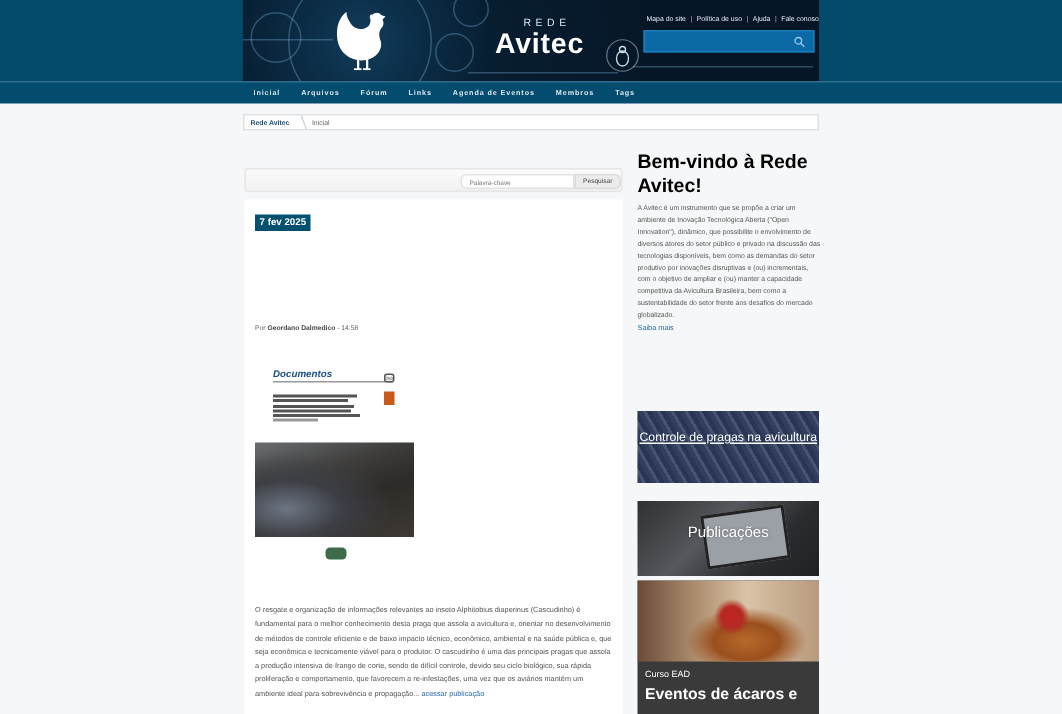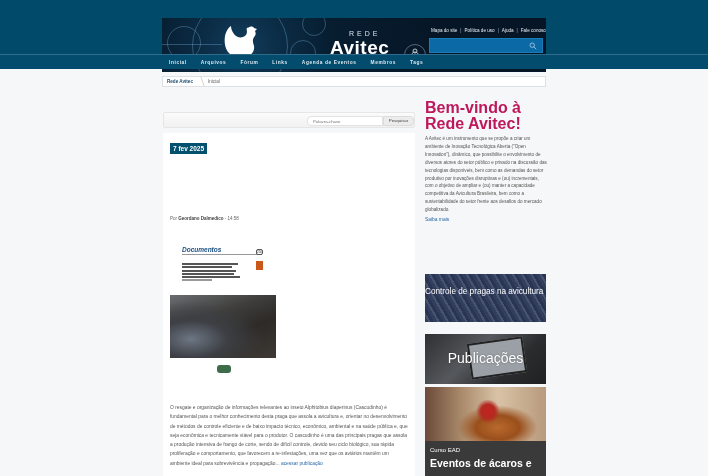--- a/index.html
+++ b/index.html
@@ -1,21 +1,21 @@
 <!DOCTYPE html>
 <html><head>
 <meta charset="utf-8">
 <style>
   * { box-sizing: border-box; margin: 0; padding: 0; }
   html, body { width: 708px; height: 476px; overflow: hidden; }
   body { background: #f6f7f8; font-family: "Liberation Sans", sans-serif; color: #333; position: relative; }
 
   
   .top-band { position: absolute; left: 0; top: 0; width: 708px; height: 54px; background: #024a6a; }
-  .banner { position: absolute; left: 162px; top: 18px; width: 384px; height: 54px;
+  .banner { position: absolute; left: 162px; top: 0; width: 384px; height: 54px;
     background: radial-gradient(circle at 80px 28px, #123d5c 0, #0b2c45 40px, #071d30 90px, #061626 200px);
     overflow: hidden; }
   .banner .ring { position: absolute; border: 1px solid rgba(120,180,220,0.35); border-radius: 50%; }
   .banner .line { position: absolute; height: 1px; background: rgba(120,180,220,0.35); }
   .hen { position: absolute; left: 56px; top: 6px; width: 44px; height: 42px; }
   .logo-rede { position: absolute; left: 187px; top: 12px; font-size: 7px; letter-spacing: 3px; color: #d8e4ee; }
   .logo-avitec { position: absolute; left: 168px; top: 19px; font-size: 19px; font-weight: bold; color: #fff; letter-spacing: 0.5px; }
   .bug-icon { position: absolute; left: 242px; top: 24px; width: 22px; height: 26px; }
   .toplinks { position: absolute; left: 269px; top: 10px; font-size: 4.6px; color: #e6eef5; white-space: nowrap; }
   .toplinks span.sep { margin: 0 3px; color: #9fb6c8; }
@@ -52,32 +52,32 @@
   .thumb-lines div { height: 2px; background: #555; margin-bottom: 1.3px; }
   .thumb-photo { position: absolute; left: 0; top: 54px; width: 106px; height: 63px;
     background: radial-gradient(ellipse at 20% 70%, #6d7684 0, #3d3f44 30%, transparent 60%),
                 linear-gradient(160deg, #6a6d71 0%, #3f3e3c 35%, #2d2a27 60%, #3e3934 100%); }
   .thumb-logo { position: absolute; left: 47px; top: 124px; width: 14px; height: 8px; background: #3c6c4a; border-radius: 3px; }
 
   .post-excerpt { position: absolute; left: 7px; top: 270px; width: 240px; font-size: 4.9px; color: #555; line-height: 9.3px; }
   .read-more { color: #2a6aa8; }
 
   
-  .welcome-title { position: absolute; left: 425px; top: 100px; font-size: 16px; font-weight: bold; color: #be185d; line-height: 16px; width: 125px; }
+  .welcome-title { position: absolute; left: 425px; top: 100px; font-size: 13px; font-weight: bold; color: #000000; line-height: 16px; width: 125px; }
   .welcome-text { position: absolute; left: 425px; top: 135px; width: 122px; font-size: 4.6px; color: #555; line-height: 7.9px; }
   .saiba-mais { position: absolute; left: 425px; top: 217px; font-size: 4.9px; color: #2a6aa8; }
 
   .promo { position: absolute; left: 425px; width: 121px; overflow: hidden; }
   .promo-pragas { top: 274px; height: 48px;
     background: repeating-linear-gradient(60deg, #3c4a68 0 3px, #6c7a94 3px 5px, #2a3552 5px 8px); }
   .promo-pragas::after { content: ""; position: absolute; inset: 0; background: rgba(40,52,84,0.55); }
-  .promo-pragas .label { position: absolute; left: 0; top: 12px; width: 100%; text-align: left; color: #fff; font-size: 8.2px; line-height: 11px; z-index: 1; }
+  .promo-pragas .label { position: absolute; left: 0; top: 12px; width: 100%; text-align: center; color: #fff; font-size: 8.2px; line-height: 11px; z-index: 1; text-decoration: underline; }
   .promo-pub { top: 334px; height: 50px; background: linear-gradient(135deg, #2e3032 0%, #55585c 40%, #2a2c2e 70%, #1f2123 100%); }
   .promo-pub .tablet { position: absolute; left: 44px; top: 6px; width: 56px; height: 36px; background: #9ba0a6; transform: rotate(-8deg); border: 2px solid #222; }
-  .promo-pub .label { position: absolute; left: 0; top: 16px; width: 100%; text-align: center; color: #fff; font-size: 14px; z-index: 1; text-shadow: 0 0 2px rgba(0,0,0,0.4); }
+  .promo-pub .label { position: absolute; left: 0; top: 16px; width: 100%; text-align: center; color: #fff; font-size: 10px; z-index: 1; text-shadow: 0 0 2px rgba(0,0,0,0.4); }
   .promo-ead { top: 387px; height: 89px; background: #3a3a3a; }
   .promo-ead .photo { position: absolute; left: 0; top: 0; width: 121px; height: 54px;
     background: radial-gradient(circle at 52% 45%, #c2231f 0, #b42a22 7px, transparent 12px),
                 radial-gradient(ellipse at 60% 75%, #b86a2c 0, #9a4f1c 22px, transparent 40px),
                 linear-gradient(90deg, #6b4a3a 0%, #a98a6a 30%, #d9c3a7 60%, #b89a7c 100%); }
   .promo-ead .kicker { position: absolute; left: 5px; top: 60px; color: #fff; font-size: 6px; }
   .promo-ead .title { position: absolute; left: 5px; top: 70px; color: #fff; font-size: 10.5px; font-weight: bold; white-space: nowrap; }
 </style>
 </head>
 <body>

